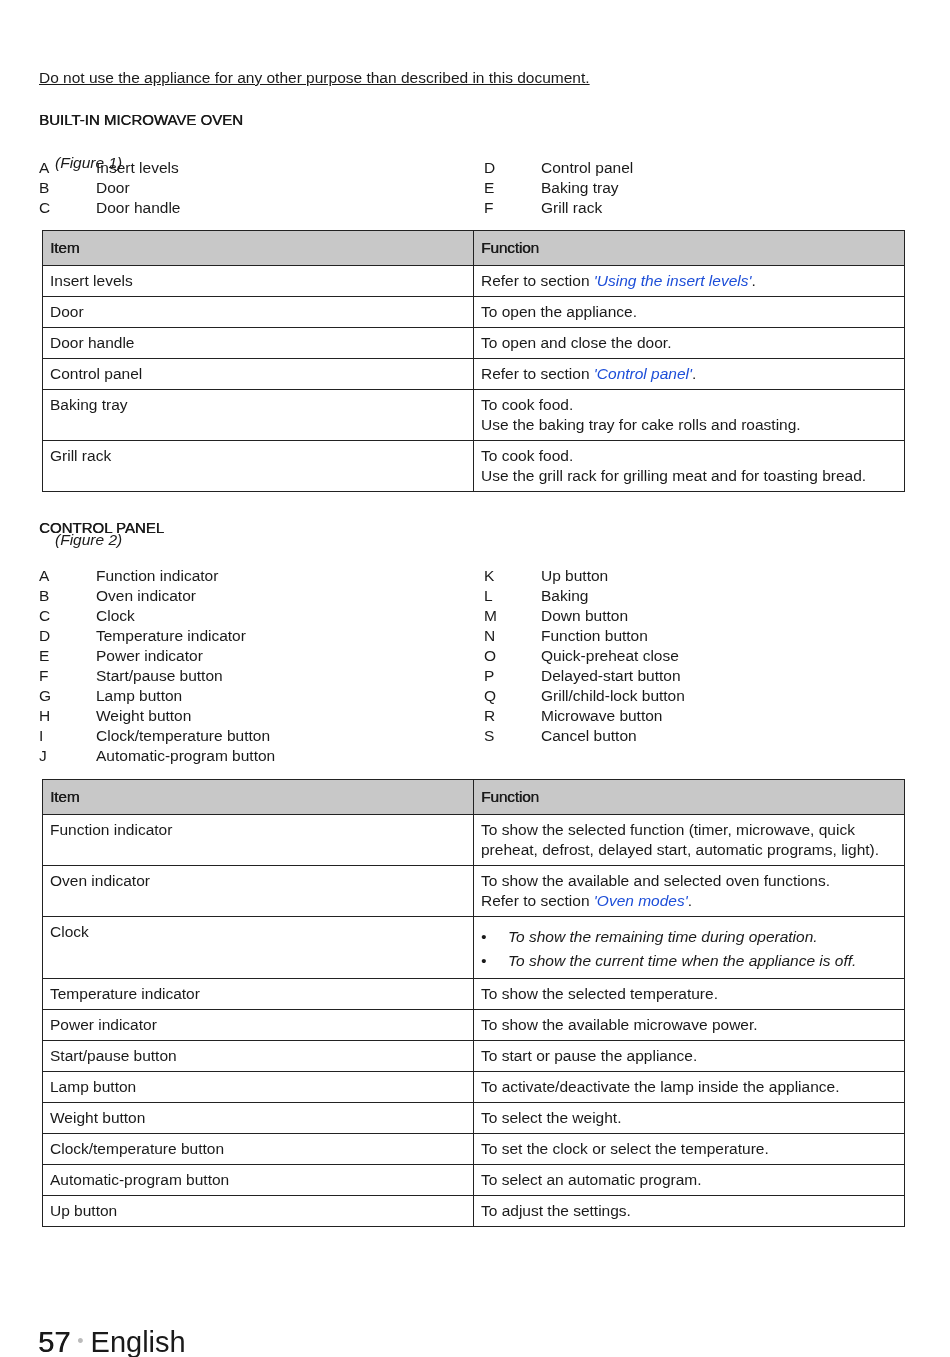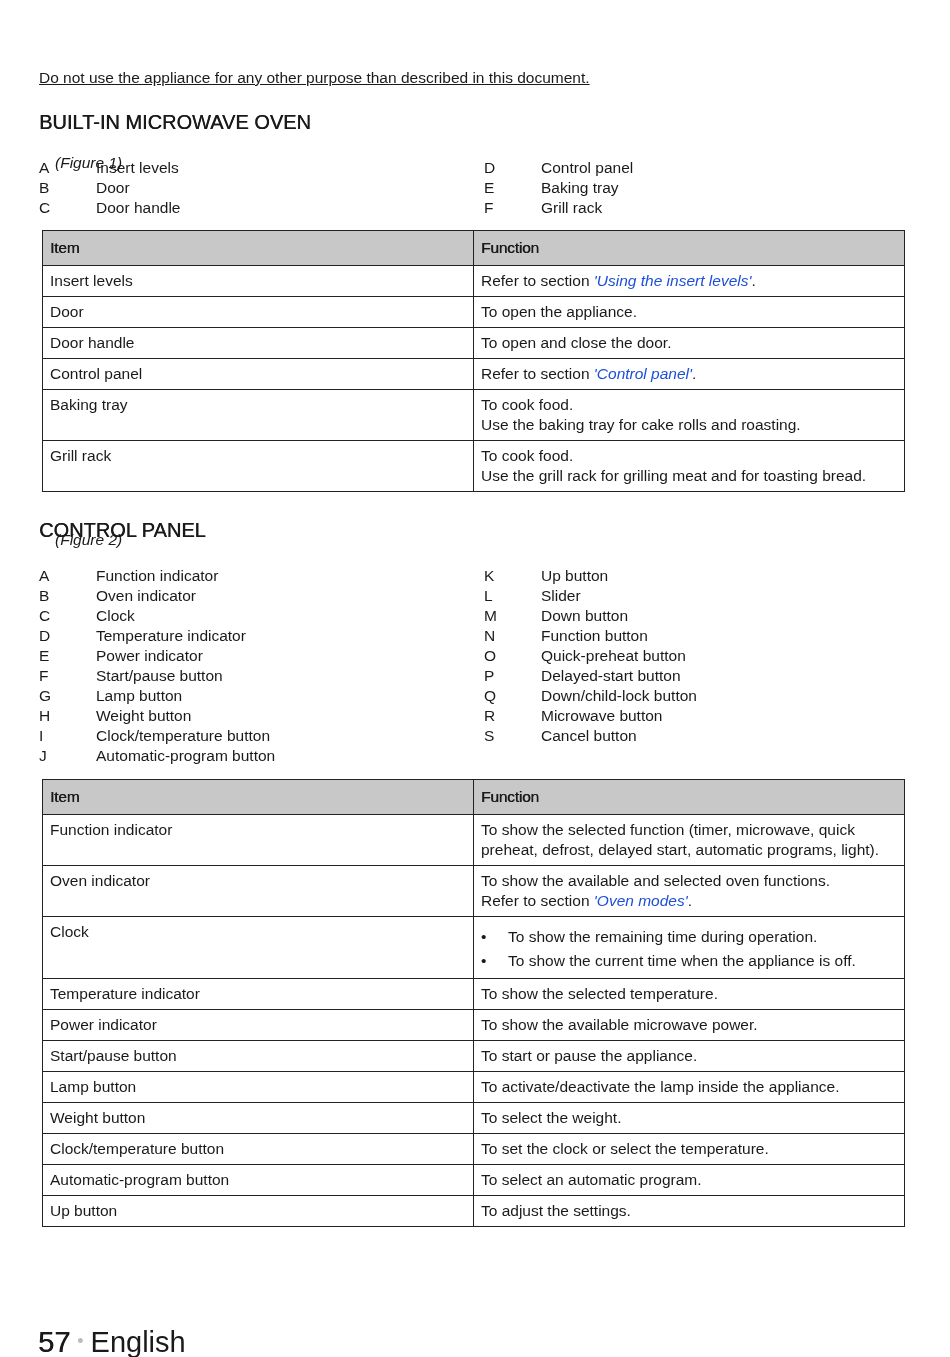--- a/index.html
+++ b/index.html
@@ -2,21 +2,21 @@
 <html><head>
 <meta charset="utf-8">
 <style>
   html, body { margin: 0; padding: 0; background: #ffffff; }
   body {
     width: 950px; height: 1357px; position: relative; overflow: hidden;
     font-family: "Liberation Sans", sans-serif; color: #1a1a1a; font-size: 15.5px;
   }
   .intro { position: absolute; left: 39px; top: 69px; margin: 0; text-decoration: underline; }
   .section-title {
-    position: absolute; left: 39px; margin: 0; font-size: 20px; font-weight: normal;
+    position: absolute; left: 39px; margin: 0; font-size: 15px; font-weight: normal;
     text-shadow: 0.4px 0 0 #1a1a1a;
   }
   .fig-label { position: absolute; left: 39px; margin: 16px; font-style: italic; }
   .legend { position: absolute; left: 39px; width: 862px; }
   .legend-col { position: absolute; top: 0; width: 440px; }
   .legend-col.right { left: 445px; }
   .legend-row { height: 20px; line-height: 20px; display: flex; }
   .legend-letter { width: 57px; }
   table.spec {
     position: absolute; left: 42px; width: 863px; border-collapse: collapse;
@@ -26,21 +26,21 @@
     border: 1px solid #222; text-align: left; vertical-align: top;
     padding: 5px 7px 5px 7px; line-height: 20px; font-weight: normal;
   }
   table.spec th {
     background: #c8c8c8; height: 24px; vertical-align: middle; padding: 5px 7px;
     text-shadow: 0.4px 0 0 #1a1a1a; letter-spacing: -0.2px;
   }
   table.spec col.c1 { width: 431px; }
   .link { color: #1d4ed8; font-style: italic; }
   ul.bullets { margin: 3px 0 0 0; padding: 0; list-style: none; }
-  ul.bullets li { position: relative; padding-left: 27px; line-height: 24px; }
+  ul.bullets li { position: relative; padding-left: 27px; line-height: 24px; font-style: italic; }
   ul.bullets li::before { content: "•"; position: absolute; left: 0; }
   .footer { position: absolute; left: 38px; top: 1325px; font-size: 29px; line-height: 34px; }
   .footer .page { font-weight: normal; text-shadow: 0.6px 0 0 #111; }
   .footer .dot { color: #bbbbbb; font-size: 18px; margin: 0 7px; position: relative; top: -5px; }
 </style>
 </head>
 <body>
 
 <p class="intro">Do not use the appliance for any other purpose than described in this document.</p>
 
@@ -167,41 +167,41 @@
         <span>Automatic-program button</span>
       </div>
   </div>
   <div class="legend-col right">
     <div class="legend-row">
         <span class="legend-letter">K</span>
         <span>Up button</span>
       </div>
     <div class="legend-row">
         <span class="legend-letter">L</span>
-        <span>Slider</span>
+        <span>Baking</span>
       </div>
     <div class="legend-row">
         <span class="legend-letter">M</span>
         <span>Down button</span>
       </div>
     <div class="legend-row">
         <span class="legend-letter">N</span>
         <span>Function button</span>
       </div>
     <div class="legend-row">
         <span class="legend-letter">O</span>
-        <span>Quick-preheat button</span>
+        <span>Quick-preheat close</span>
       </div>
     <div class="legend-row">
         <span class="legend-letter">P</span>
         <span>Delayed-start button</span>
       </div>
     <div class="legend-row">
         <span class="legend-letter">Q</span>
-        <span>Down/child-lock button</span>
+        <span>Grill/child-lock button</span>
       </div>
     <div class="legend-row">
         <span class="legend-letter">R</span>
         <span>Microwave button</span>
       </div>
     <div class="legend-row">
         <span class="legend-letter">S</span>
         <span>Cancel button</span>
       </div>
   </div>

